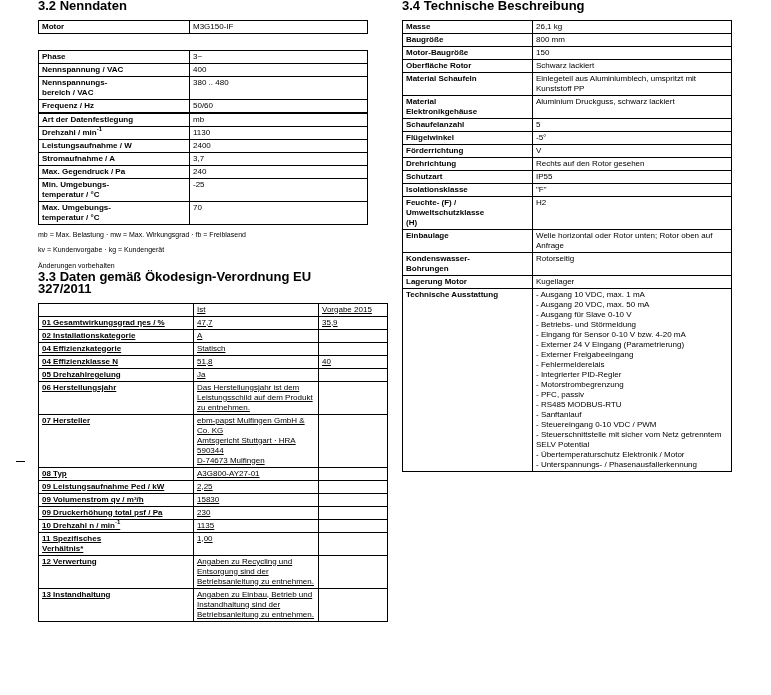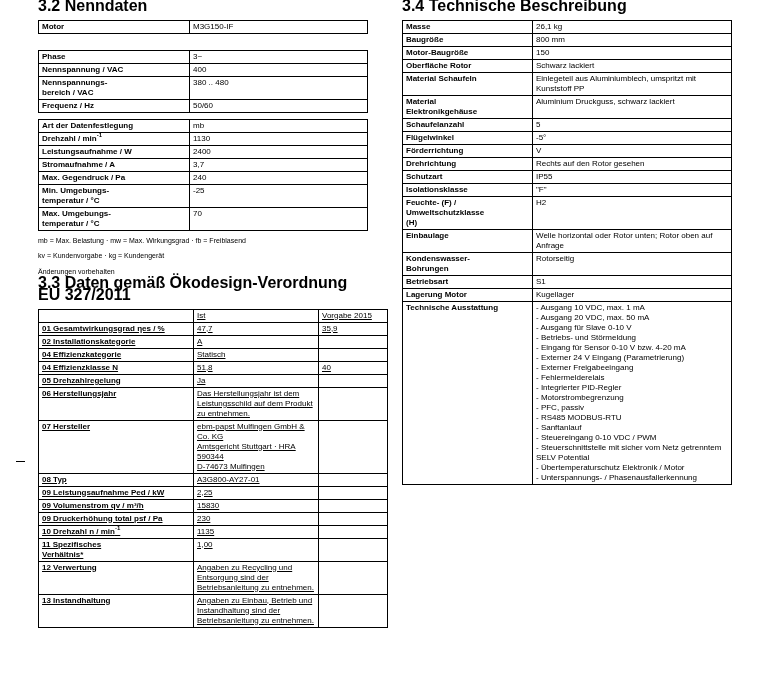--- a/index.html
+++ b/index.html
@@ -28,21 +28,21 @@
   }
   .col-left {
     left: 38px;
     width: 330px;
   }
   .col-right {
     left: 402px;
     width: 330px;
   }
   h2.section {
-    font-size: 16px;
+    font-size: 13px;
     font-weight: bold;
     margin: 0;
     padding: 0;
     line-height: 12px;
   }
   .sec-3-2 { margin-top: 22px; }
   .sec-3-4 { margin-top: 22px; }
   .sec-3-3 { margin-top: 14px; }
 
   table.tbl {
@@ -129,21 +129,21 @@
 bereich / VAC</td>
           <td>380 .. 480</td>
         </tr>
         <tr>
           <td class="lbl bold">Frequenz / Hz</td>
           <td>50/60</td>
         </tr>
       </tbody>
         </table>
 
-      <table class="tbl" style="margin-top:6px">
+      <table class="tbl" style="">
         <tbody>
             <tr>
           <td class="lbl bold">Art der Datenfestlegung</td>
           <td>mb</td>
         </tr>
         <tr>
           <td class="lbl bold">Drehzahl / min<sup>-1</sup></td>
           <td>1130</td>
         </tr>
         <tr>
@@ -330,24 +330,20 @@
         <td>H2</td>
       </tr>
       <tr>
         <td class="lbl-r bold">Einbaulage</td>
         <td>Welle horizontal oder Rotor unten; Rotor oben auf Anfrage</td>
       </tr>
       <tr>
         <td class="lbl-r bold multi">Kondenswasser-
 Bohrungen</td>
         <td>Rotorseitig</td>
-      </tr>
-      <tr>
-        <td class="lbl-r bold">Betriebsart</td>
-        <td>S1</td>
       </tr>
       <tr>
         <td class="lbl-r bold">Lagerung Motor</td>
         <td>Kugellager</td>
       </tr>
       <tr>
         <td class="lbl-r bold">Technische Ausstattung</td>
         <td class="multi">- Ausgang 10 VDC, max. 1 mA
 - Ausgang 20 VDC, max. 50 mA
 - Ausgang für Slave 0-10 V

